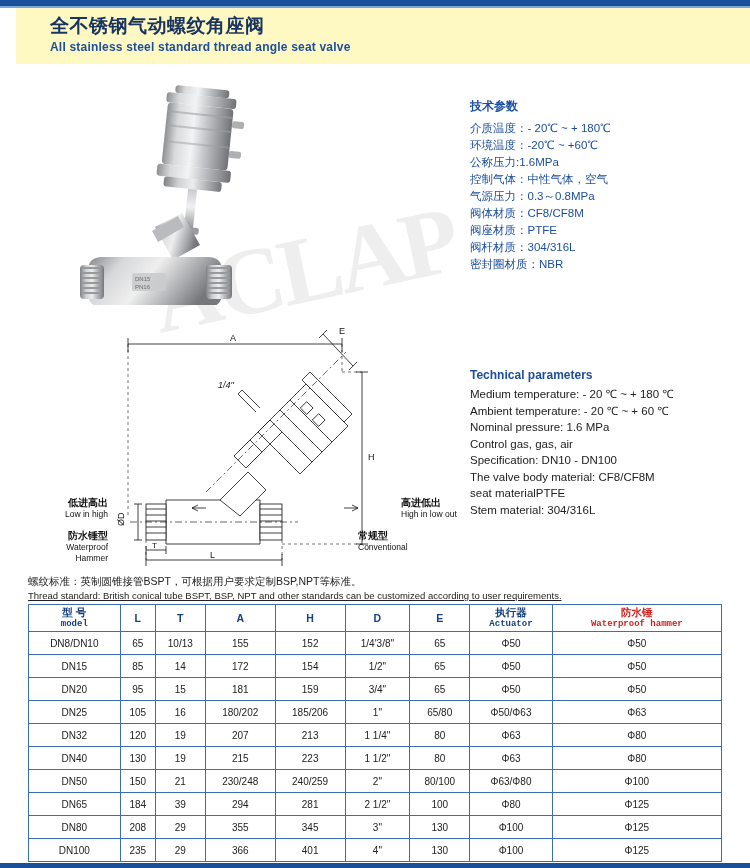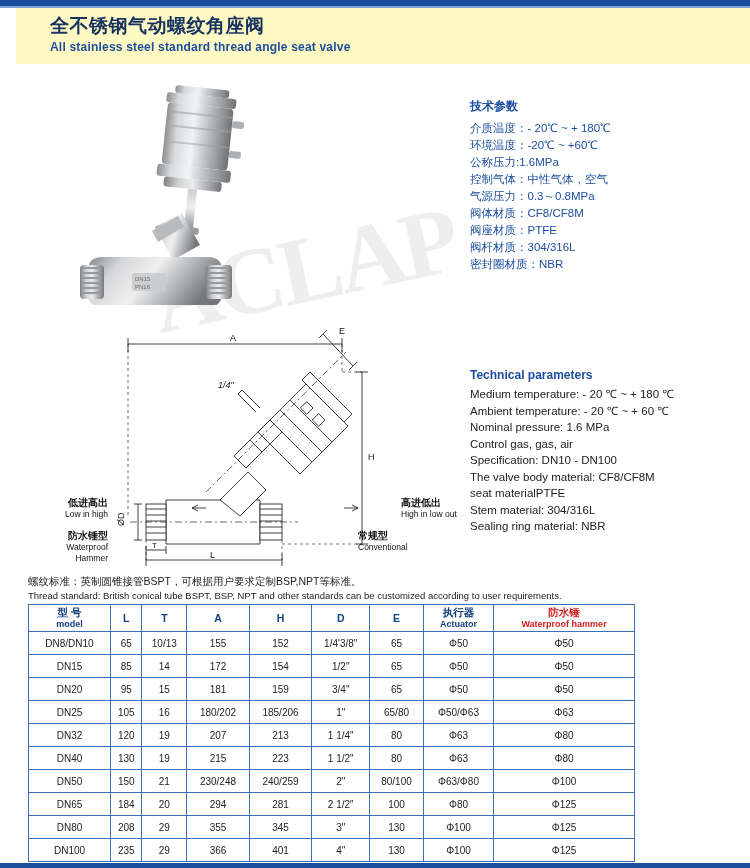--- a/index.html
+++ b/index.html
@@ -97,25 +97,25 @@
   .lbl-conv {
     left:358px; top:530px; width:90px; text-align:left;
   }
   .lbl-conv .cn { font-size:10px; font-weight:bold; }
   .lbl-conv .en { font-size:8.5px; }
   
   .note {
     position:absolute; left:28px; top:574px; width:700px;
   }
   .note .n1 { font-size:10.5px; color:#222; line-height:15px; }
-  .note .n2 { font-size:9.5px; color:#222; line-height:14px; }
+  .note .n2 { font-size:9.5px; color:#222; line-height:14px;text-decoration:underline; }
   
   table.spec {
     position:absolute; left:28px; top:604px;
-    width:607px;
+    width:694px;
     border-collapse:collapse;
     font-size:10px;
   }
   table.spec th, table.spec td {
     border:1px solid #3a6fb5;
     text-align:center;
     vertical-align:middle;
   }
   table.spec thead th {
     background:#ffffff;
@@ -123,21 +123,21 @@
     font-weight:bold;
     height:26px;
     font-size:10.5px;
     line-height:12px;
   }
   table.spec thead th.red {
     color:#d21f1f;
     border-radius:12px;
   }
   table.spec thead th .sub {
-    display:block; font-size:9px; font-weight:bold;
+    display:block; font-size:9px; font-weight:bold;font-family:Liberation Mono, monospace;
   }
   table.spec tbody td {
     height:23px;
     color:#222;
     font-size:10px;
   }
   table.spec tbody td.model { font-weight:normal; }
   .bottombar {
     position:absolute; left:0; bottom:0; width:750px; height:5px;
     background:#1a4f9c;
@@ -260,21 +260,20 @@
 <div class="spec-en">
   <h3>Technical parameters</h3>
   <div class="line">Medium temperature: - 20 ℃ ~ + 180 ℃</div>
   <div class="line">Ambient temperature: - 20 ℃ ~ + 60 ℃</div>
   <div class="line">Nominal pressure: 1.6 MPa</div>
   <div class="line">Control gas, gas, air</div>
   <div class="line">Specification: DN10 - DN100</div>
   <div class="line">The valve body material: CF8/CF8M</div>
   <div class="line"> seat materialPTFE</div>
   <div class="line">Stem material: 304/316L</div>
-  <div class="line">Sealing ring material: NBR</div>
 </div>
 
 <div class="drawing">
   <svg width="360" height="265" viewBox="0 0 360 265">
     <g stroke="#111" fill="none" stroke-width="0.8">
 
       <line x1="18" y1="32" x2="232" y2="32"></line>
       <line x1="18" y1="26" x2="18" y2="40"></line>
       <line x1="232" y1="26" x2="232" y2="40"></line>
 
@@ -486,21 +485,21 @@
       <td>230/248</td>
       <td>240/259</td>
       <td>2"</td>
       <td>80/100</td>
       <td>Φ63/Φ80</td>
       <td>Φ100</td>
     </tr>
     <tr>
       <td class="model">DN65</td>
       <td>184</td>
-      <td>20</td>
+      <td>39</td>
       <td>294</td>
       <td>281</td>
       <td>2 1/2"</td>
       <td>100</td>
       <td>Φ80</td>
       <td>Φ125</td>
     </tr>
     <tr>
       <td class="model">DN80</td>
       <td>208</td>

